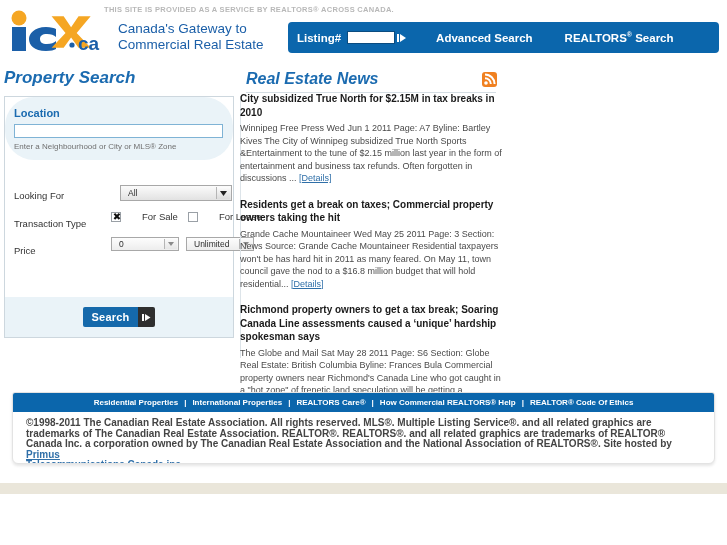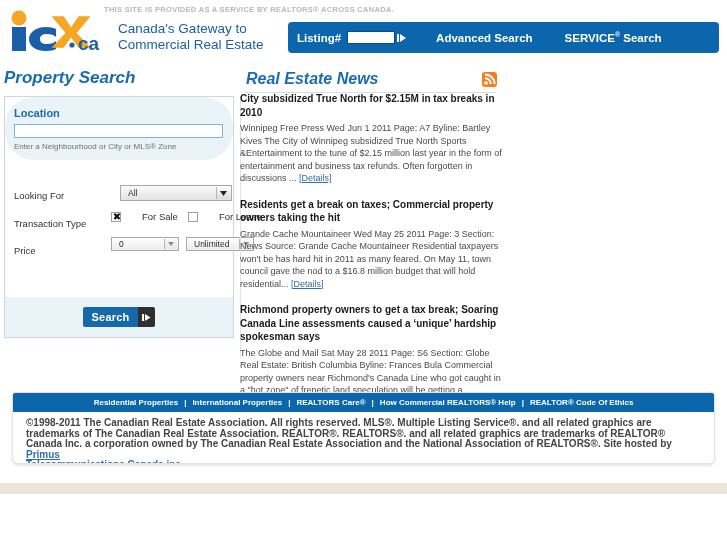--- a/index.html
+++ b/index.html
@@ -419,21 +419,21 @@
   <div class="navbar">
     <span class="nav-listing-label">Listing#</span>
     <input class="nav-listing-input" type="text" value="" style="">
     <span class="go-arrow">
       <svg width="12" height="12" viewBox="0 0 12 12" xmlns="http://www.w3.org/2000/svg" aria-hidden="true">
         <rect x="1" y="2" width="2" height="8" fill="#ffffff"></rect>
         <path d="M4 2 L10 6 L4 10 Z" fill="#ffffff"></path>
       </svg>
     </span>
     <a href="#" class="nav-item nav-adv">Advanced Search</a>
-    <a href="#" class="nav-item nav-realtor"><span>SERVICE</span><sup>®</sup><span> Search</span></a>
+    <a href="#" class="nav-item nav-realtor"><span>REALTORS</span><sup>®</sup><span> Search</span></a>
     <a href="#" class="nav-item nav-news">News</a>
 
   </div>
 
   <div class="h-prop">Property Search</div>
   <div class="h-news">Real Estate News</div>
   <div class="rss-icon">
     <svg width="15" height="15" viewBox="0 0 15 15" xmlns="http://www.w3.org/2000/svg" aria-hidden="true">
       <circle cx="4" cy="11" r="1.8" fill="#ffffff"></circle>
       <path d="M3 7.2 A4.8 4.8 0 0 1 7.8 12 L9.8 12 A6.8 6.8 0 0 0 3 5.2 Z" fill="#ffffff"></path>

